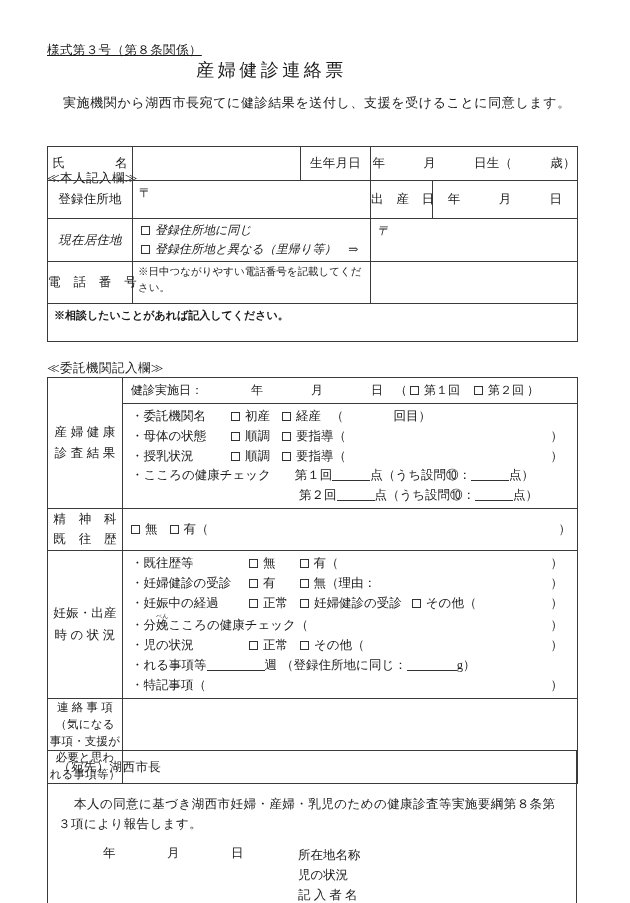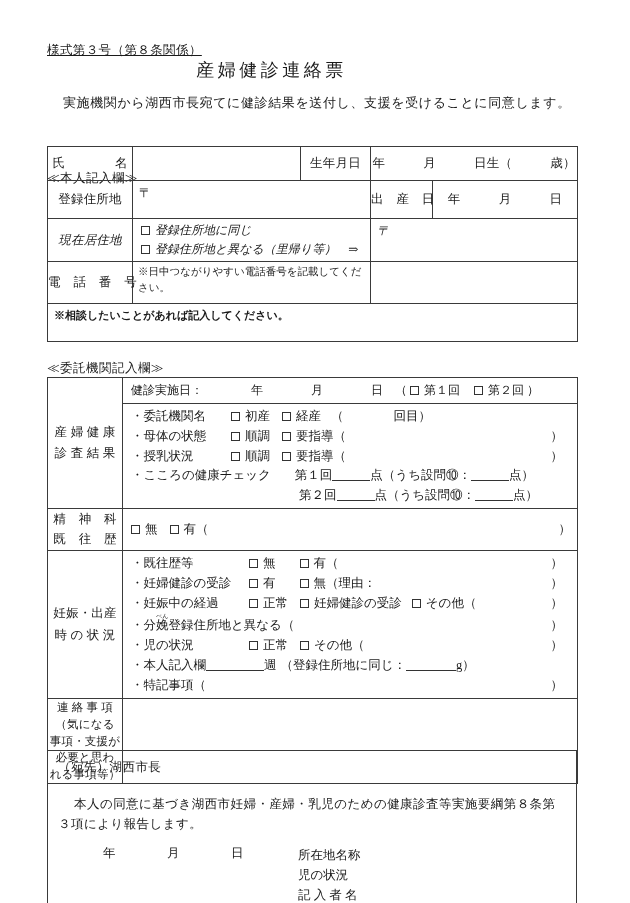--- a/index.html
+++ b/index.html
@@ -293,27 +293,27 @@
             <div class="row-line">
               <span style="display:inline-block;width:118px">・既往歴等</span><span class="cbox"></span><span>無</span><span style="display:inline-block;width:24px"></span><span class="cbox"></span><span>有（</span><span class="close-paren">）</span>
             </div>
             <div class="row-line">
               <span style="display:inline-block;width:118px">・妊婦健診の受診</span><span class="cbox"></span><span>有</span><span style="display:inline-block;width:24px"></span><span class="cbox"></span><span>無（理由：</span><span class="close-paren">）</span>
             </div>
             <div class="row-line">
               <span style="display:inline-block;width:118px">・妊娠中の経過</span><span class="cbox"></span><span>正常</span><span style="display:inline-block;width:12px"></span><span class="cbox"></span><span>妊婦健診の受診</span><span style="display:inline-block;width:10px"></span><span class="cbox"></span><span>その他（</span><span class="close-paren">）</span>
             </div>
             <div class="row-line">
-              <span>・分</span><ruby><span>娩</span><rt>べん</rt></ruby><span>登録住所地と異なる（</span><span class="close-paren">）</span>
+              <span>・分</span><ruby><span>娩</span><rt>べん</rt></ruby><span>こころの健康チェック（</span><span class="close-paren">）</span>
             </div>
             <div class="row-line">
               <span style="display:inline-block;width:118px">・児の状況</span><span class="cbox"></span><span>正常</span><span style="display:inline-block;width:12px"></span><span class="cbox"></span><span>その他（</span><span class="close-paren">）</span>
             </div>
             <div class="row-line">
-              <span>・本人記入欄</span><span class="ul-blank" style="width:58px"></span><span>週</span><span style="display:inline-block;width:4px"></span><span>（登録住所地に同じ：</span><span class="ul-blank" style="width:50px"></span><span>g）</span>
+              <span>・れる事項等</span><span class="ul-blank" style="width:58px"></span><span>週</span><span style="display:inline-block;width:4px"></span><span>（登録住所地に同じ：</span><span class="ul-blank" style="width:50px"></span><span>g）</span>
             </div>
             <div class="row-line">
               <span>・特記事項（</span><span class="close-paren">）</span>
             </div>
           </div>
         </td>
       </tr>
 
       <tr>
         <td class="lbl" style="height:82px;vertical-align:middle;font-size:11.5px;line-height:1.45">

